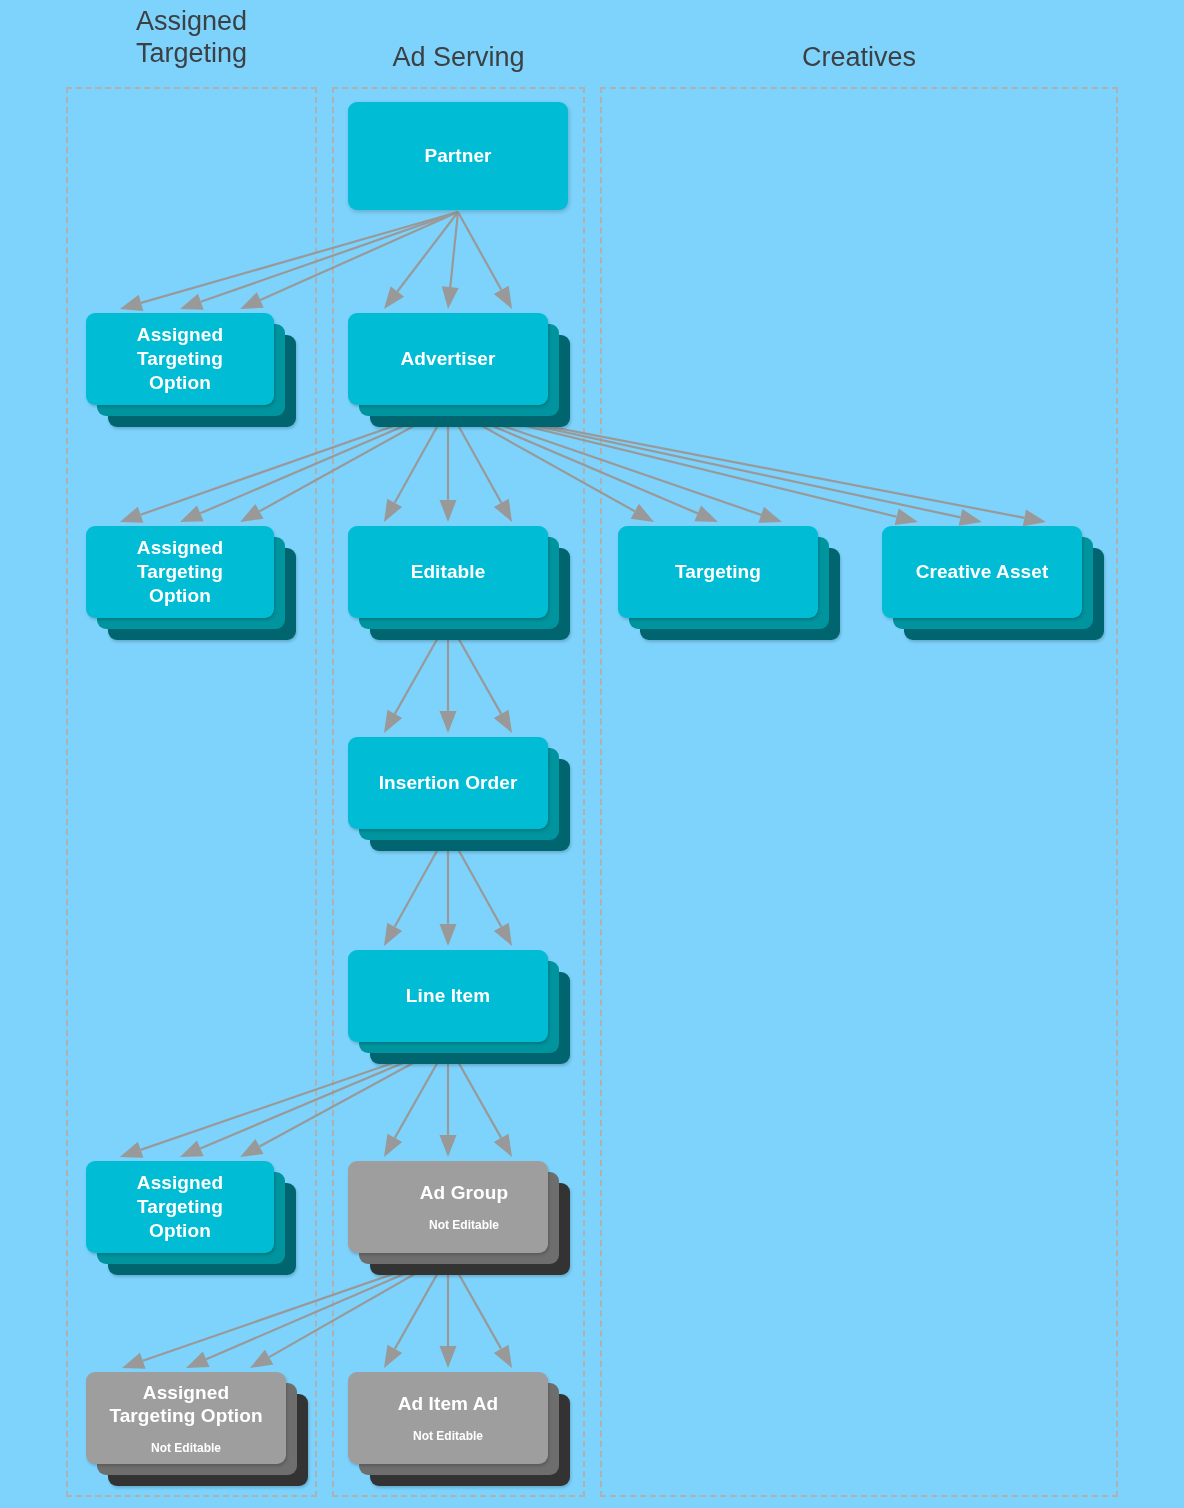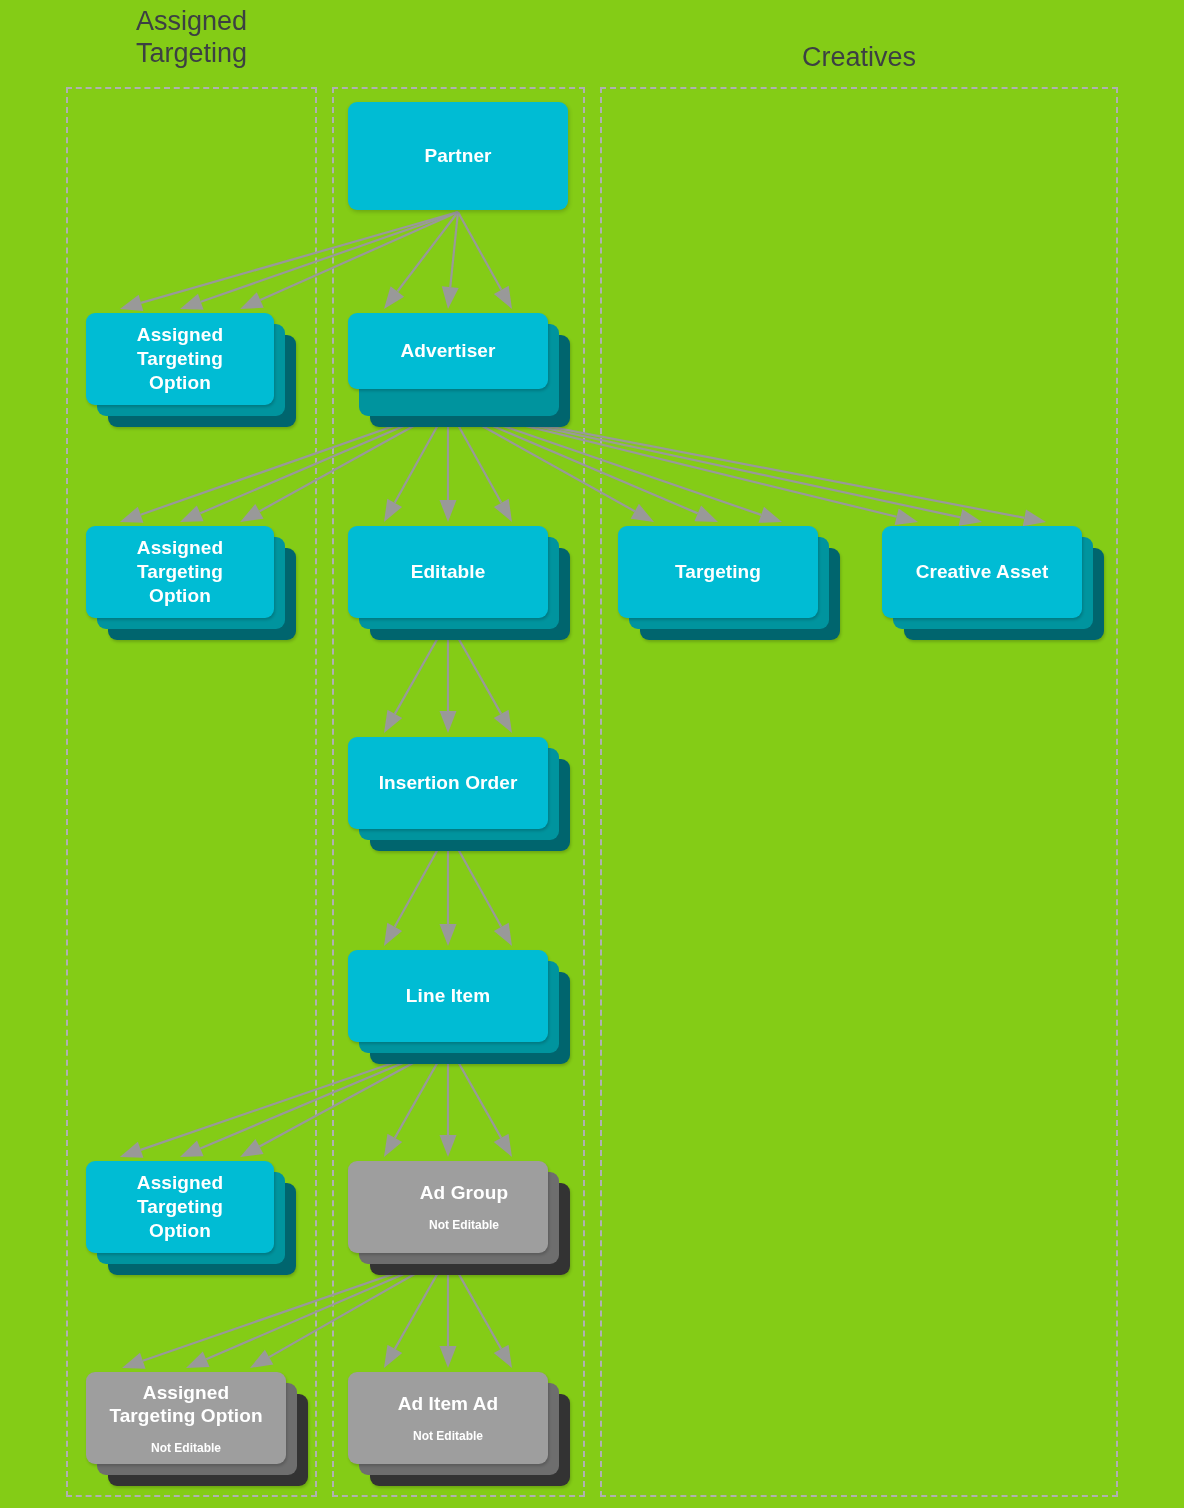--- a/index.html
+++ b/index.html
@@ -8,21 +8,21 @@
     padding: 0;
     background: #ffffff;
   }
   body {
     font-family: "Liberation Sans", sans-serif;
   }
   #canvas {
     position: relative;
     width: 1184px;
     height: 1508px;
-    background: #84cc16;
+    background: #7dd3fc;
     overflow: hidden;
   }
 
   
   .col-header {
     position: absolute;
     text-align: center;
     color: #3c4043;
     font-size: 27px;
     font-weight: 400;
@@ -93,20 +93,21 @@
 <body>
 
 <div id="canvas">
 
   <div class="col-frame" style="left:66px; top:87px; width:251px; height:1410px;"></div>
   <div class="col-frame" style="left:332px; top:87px; width:253px; height:1410px;"></div>
   <div class="col-frame" style="left:600px; top:87px; width:518px; height:1410px;"></div>
 
   <div class="col-header" style="left:66px; top:6px; width:251px;">Assigned
 Targeting</div>
+  <div class="col-header" style="left:332px; top:42px; width:253px;">Ad Serving</div>
   <div class="col-header" style="left:600px; top:42px; width:518px;">Creatives</div>
 
   <svg id="arrows" viewBox="0 0 1184 1508" xmlns="http://www.w3.org/2000/svg">
       <g>
         <line x1="458.00" y1="212.00" x2="140.99" y2="302.93" stroke="#999999" stroke-width="2.2"></line>
         <polygon points="119.84,309.00 138.64,294.76 143.33,311.10" fill="#999999"></polygon>
         <line x1="458.00" y1="212.00" x2="200.77" y2="301.75" stroke="#999999" stroke-width="2.2"></line>
         <polygon points="180.00,309.00 197.97,293.73 203.57,309.78" fill="#999999"></polygon>
         <line x1="458.00" y1="212.00" x2="260.26" y2="300.05" stroke="#999999" stroke-width="2.2"></line>
         <polygon points="240.16,309.00 256.80,292.29 263.72,307.82" fill="#999999"></polygon>
@@ -212,21 +213,21 @@
         <div class="layer back1" style="left: 11px; top: 11px; width: 188px; height: 92px; background: rgb(0, 148, 158);"></div>
         <div class="layer front" style="left: 0px; top: 0px; width: 188px; height: 92px; background: rgb(0, 188, 212); color: rgb(255, 255, 255);">
           <div class="node-label">Assigned
 Targeting
 Option</div>
         </div>
       </div>
       <div class="node" style="left: 348px; top: 313px; width: 222px; height: 114px;">
         <div class="layer back2" style="left: 22px; top: 22px; width: 200px; height: 92px; background: rgb(0, 101, 110); box-shadow: rgba(0, 0, 0, 0.18) 1px 2px 3px;"></div>
         <div class="layer back1" style="left: 11px; top: 11px; width: 200px; height: 92px; background: rgb(0, 148, 158);"></div>
-        <div class="layer front" style="left: 0px; top: 0px; width: 200px; height: 76px; background: rgb(0, 188, 212); color: rgb(255, 255, 255);">
+        <div class="layer front" style="left: 0px; top: 0px; width: 200px; height: 92px; background: rgb(0, 188, 212); color: rgb(255, 255, 255);">
           <div class="node-label">Advertiser</div>
         </div>
       </div>
       <div class="node" style="left: 86px; top: 526px; width: 210px; height: 114px;">
         <div class="layer back2" style="left: 22px; top: 22px; width: 188px; height: 92px; background: rgb(0, 101, 110); box-shadow: rgba(0, 0, 0, 0.18) 1px 2px 3px;"></div>
         <div class="layer back1" style="left: 11px; top: 11px; width: 188px; height: 92px; background: rgb(0, 148, 158);"></div>
         <div class="layer front" style="left: 0px; top: 0px; width: 188px; height: 92px; background: rgb(0, 188, 212); color: rgb(255, 255, 255);">
           <div class="node-label">Assigned
 Targeting
 Option</div>

